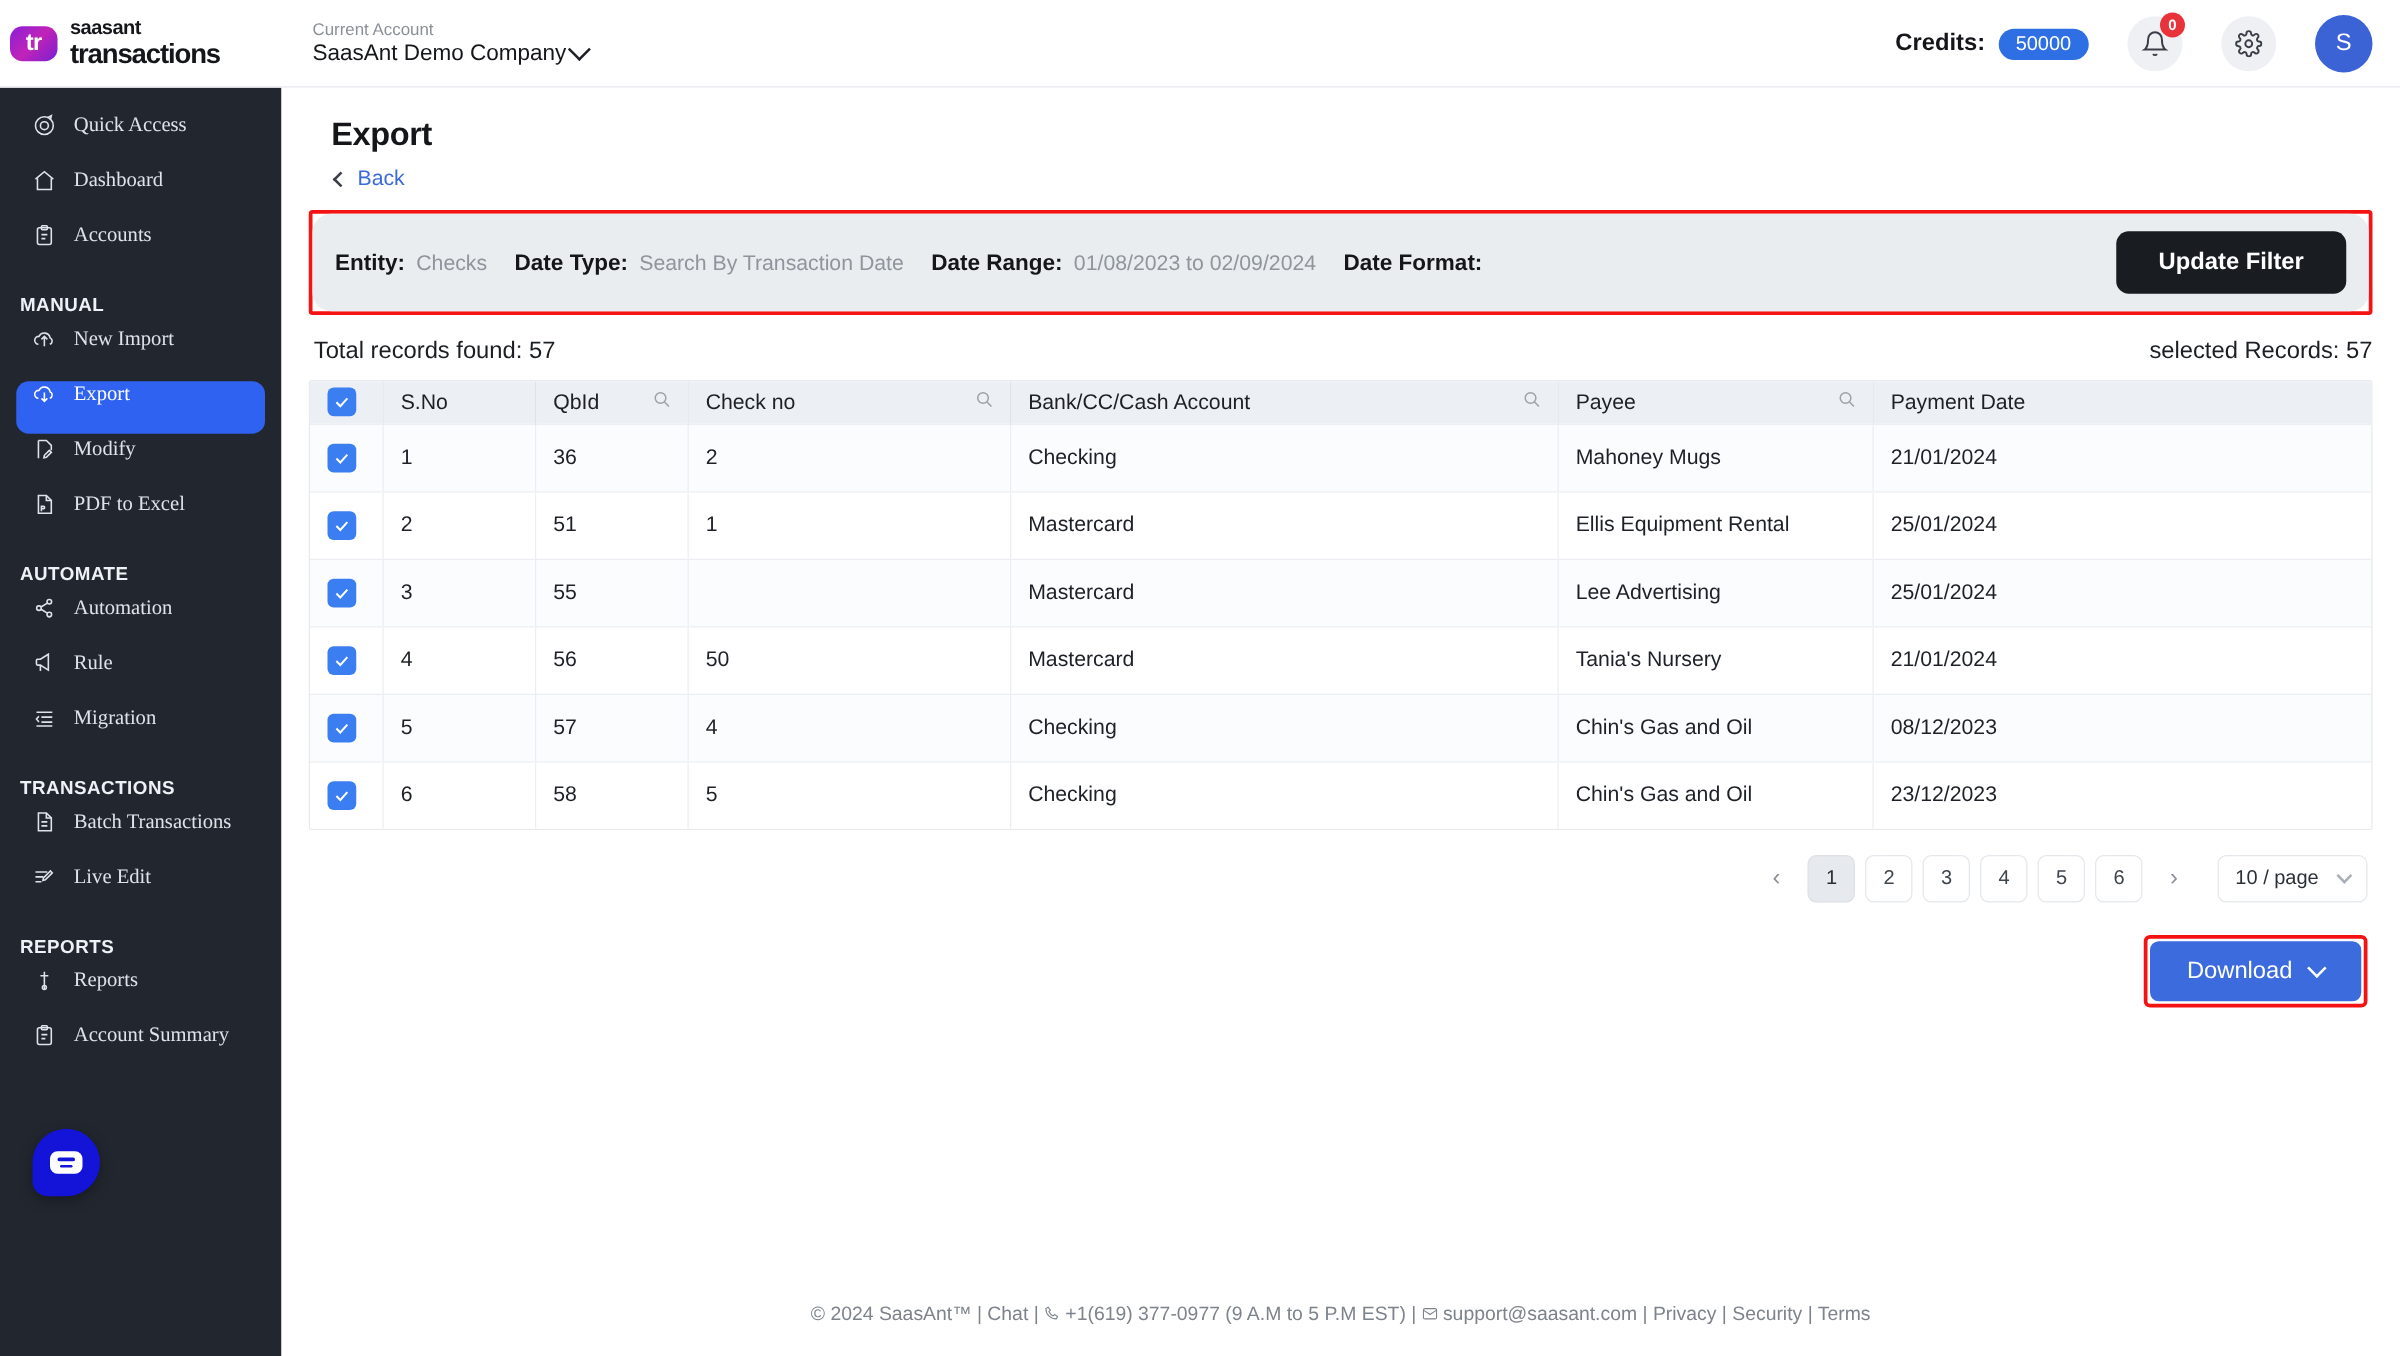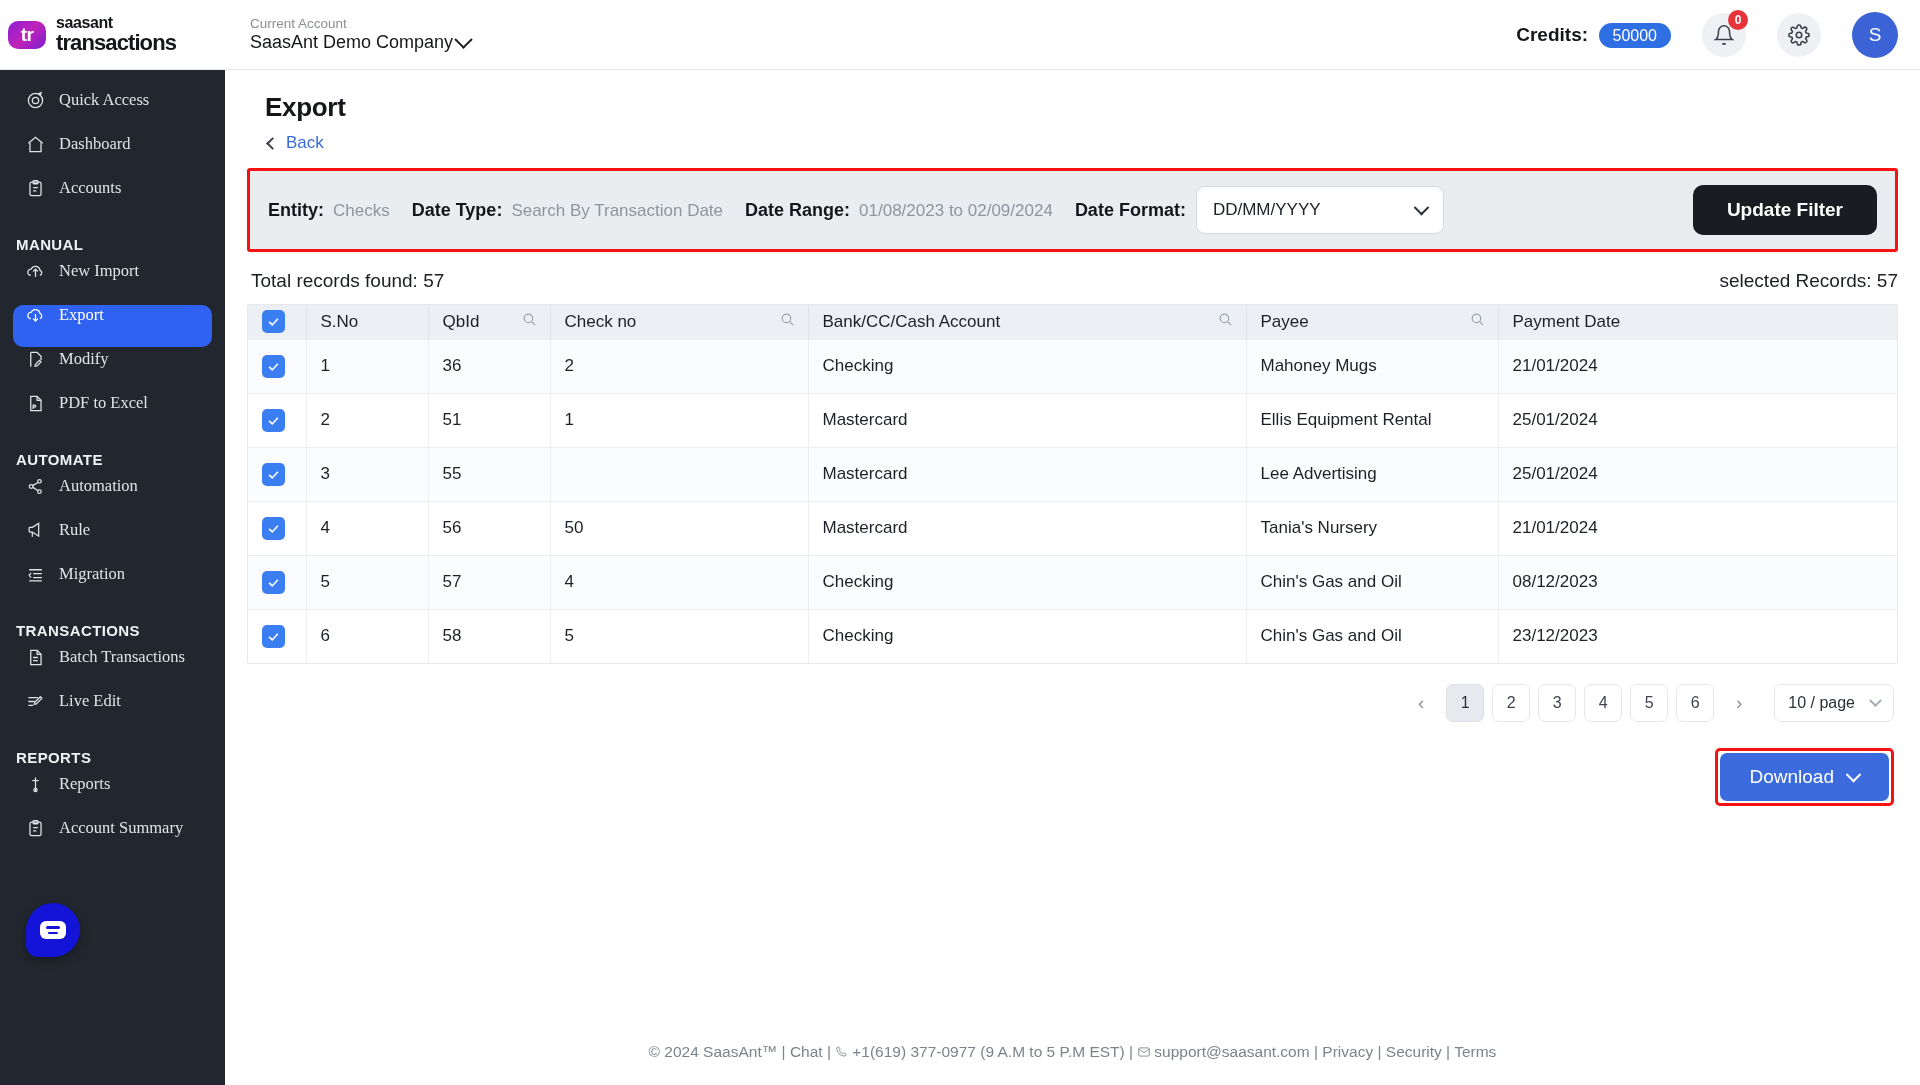--- a/index.html
+++ b/index.html
@@ -96,21 +96,21 @@
   .page-title { font-size: 26px; font-weight: 700; color: #14161a; letter-spacing: -0.3px;}
   .back-link { display: flex; align-items: center; gap: 9px; margin-top: 10px; cursor: pointer; }
   .back-chev { width: 9px; height: 9px; border-left: 2px solid #3a3f47; border-bottom: 2px solid #3a3f47;
                transform: rotate(45deg); margin-left: 3px;}
   .back-text { color: #3b6bd8; font-size: 17px; }
 
   
   .filter-wrap { margin: 15px 22px 0 22px; border: 3px solid #f41212; border-radius: 3px; }
   .filter-bar {
     background: #e9edf0; display: flex; align-items: center; gap: 0;
-    padding: 14px 18px; height: 78px;
+    padding: 14px 18px; height: 78px; border-radius: 15px;
   }
   .fgroup { display: flex; align-items: baseline; gap: 9px; margin-right: 22px; white-space: nowrap;}
   .flabel { font-size: 18px; font-weight: 700; color: #14161a; }
   .fvalue { font-size: 17px; color: #8f959c; }
   .date-select {
     background: #fff; border: 1px solid #d6dade; border-radius: 9px;
     height: 48px; width: 248px; display: flex; align-items: center; justify-content: space-between;
     padding: 0 16px; margin-left: 10px; font-size: 17px; color: #1d2026; cursor: pointer;
   }
   .sel-chev { width: 11px; height: 11px; border-right: 2px solid #2b2f36; border-bottom: 2px solid #2b2f36;
@@ -424,24 +424,20 @@
             <span class="flabel">Date Type:</span>
             <span class="fvalue">Search By Transaction Date</span>
           </div>
           <div class="fgroup">
             <span class="flabel">Date Range:</span>
             <span class="fvalue">01/08/2023 to 02/09/2024</span>
           </div>
           <div class="fgroup" style="margin-right:0;">
             <span class="flabel">Date Format:</span>
           </div>
-          <div class="date-select">
-            <span>DD/MM/YYYY</span>
-            <span class="sel-chev"></span>
-          </div>
           <button class="update-btn">Update Filter</button>
         </div>
       </div>
 
       <div class="counts-row">
         <div class="count-text">Total records found: 57</div>
         <div class="count-text">selected Records: 57</div>
       </div>
 
       <div class="table-wrap">

